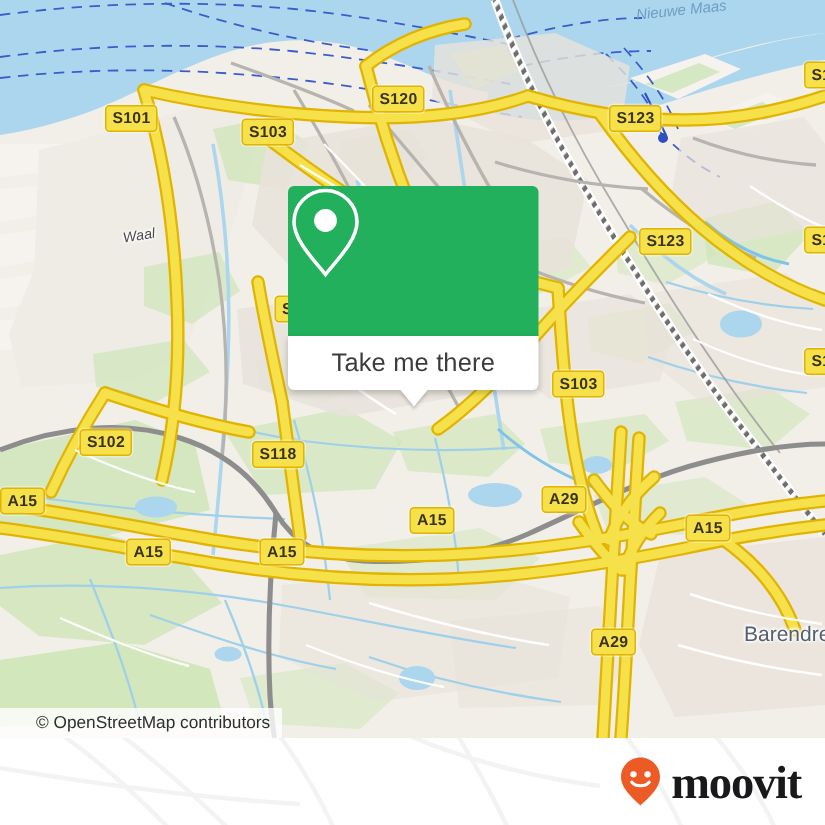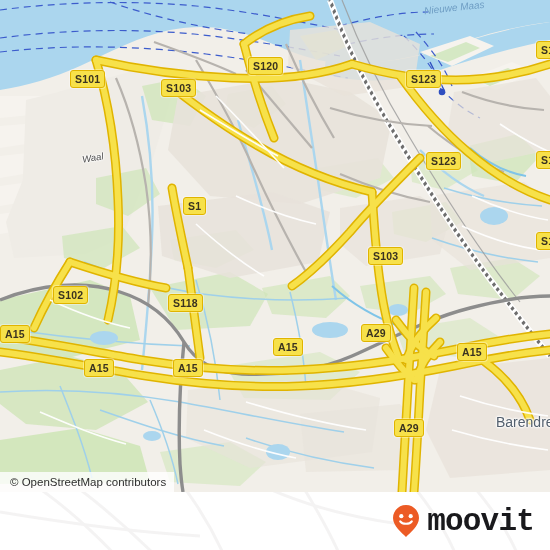--- a/index.html
+++ b/index.html
@@ -54,21 +54,21 @@
     text-shadow:1px 0 1.5px #fff,-1px 0 1.5px #fff,0 1px 1.5px #fff,0 -1px 1.5px #fff;
     font-family:"Liberation Sans",sans-serif;
   }
 
   
   #attrib{
     position:absolute;left:0;bottom:0;
     background:rgba(255,255,255,.80);
     color:#2e2e2e;
     font-size:11.5px;
-    padding:4px 8px 4px 10px;
+    padding:4px 8px 4px 24px;
     white-space:nowrap;
     font-family:"Liberation Sans",sans-serif;
   }
 
   
   #callout{position:absolute;left:192px;top:124px;width:167px;}
   #callout-top{
     background:#22b05c;
     height:100px;
     border-radius:4px 4px 0 0;
@@ -109,21 +109,21 @@
     position:absolute;left:20px;top:50%;transform:translateY(-50%);
     color:#3c3c3c;font-size:17.5px;white-space:nowrap;
     font-family:"Liberation Sans",sans-serif;
   }
   #logo{
     position:absolute;right:16px;top:50%;transform:translateY(-50%);
     display:flex;align-items:center;
   }
   #logo-word{
     color:#19191c;font-size:31px;font-weight:bold;letter-spacing:-.8px;line-height:1;
-    font-family:Liberation Mono, monospace;
+    font-family:Liberation Serif, serif;
   }
 </style>
 </head>
 <body>
 
 <div id="page">
 
   <div id="map">
 
     <svg width="550" height="492" viewBox="0 0 550 492">
@@ -372,20 +372,32 @@
     <div class="shield" style="left:53px;top:258px;margin-top:28px;">S102</div>
     <div class="shield" style="left:168px;top:262px;margin-top:32px;">S118</div>
     <div class="shield" style="left:0px;top:325px;">A15</div>
     <div class="shield" style="left:361px;top:324px;">A29</div>
     <div class="shield" style="left:273px;top:338px;">A15</div>
     <div class="shield" style="left:457px;top:343px;">A15</div>
     <div class="shield" style="left:84px;top:359px;">A15</div>
     <div class="shield" style="left:173px;top:359px;">A15</div>
     <div class="shield" style="left:394px;top:419px;">A29</div>
 
+    <div id="callout">
+      <div id="callout-top">
+        <svg width="50" height="62" viewBox="0 0 50 62">
+          <path d="M25,3 C13.4,3 4,12.4 4,24 C4,36.5 18,50 25,59 C32,50 46,36.5 46,24 C46,12.4 36.6,3 25,3 Z" fill="none" stroke="#ffffff" stroke-width="2.4"></path>
+          <circle cx="25" cy="23" r="7.6" fill="#ffffff"></circle>
+        </svg>
+      </div>
+      <div id="callout-bottom">
+        <span id="callout-label">Take me there</span>
+      </div>
+      <div id="callout-arrow"></div>
+    </div>
 
     <div id="attrib">© OpenStreetMap contributors</div>
   </div>
 
   <div id="footer">
     <svg id="footer-lines" viewBox="0 0 550 58">
       <g stroke="#eceaea" fill="none" stroke-width="3">
         <path d="M30,-10 C60,10 90,36 120,68"></path>
         <path d="M70,-10 C100,12 128,36 160,68"></path>
         <path d="M180,-10 C200,16 214,40 226,68"></path>

